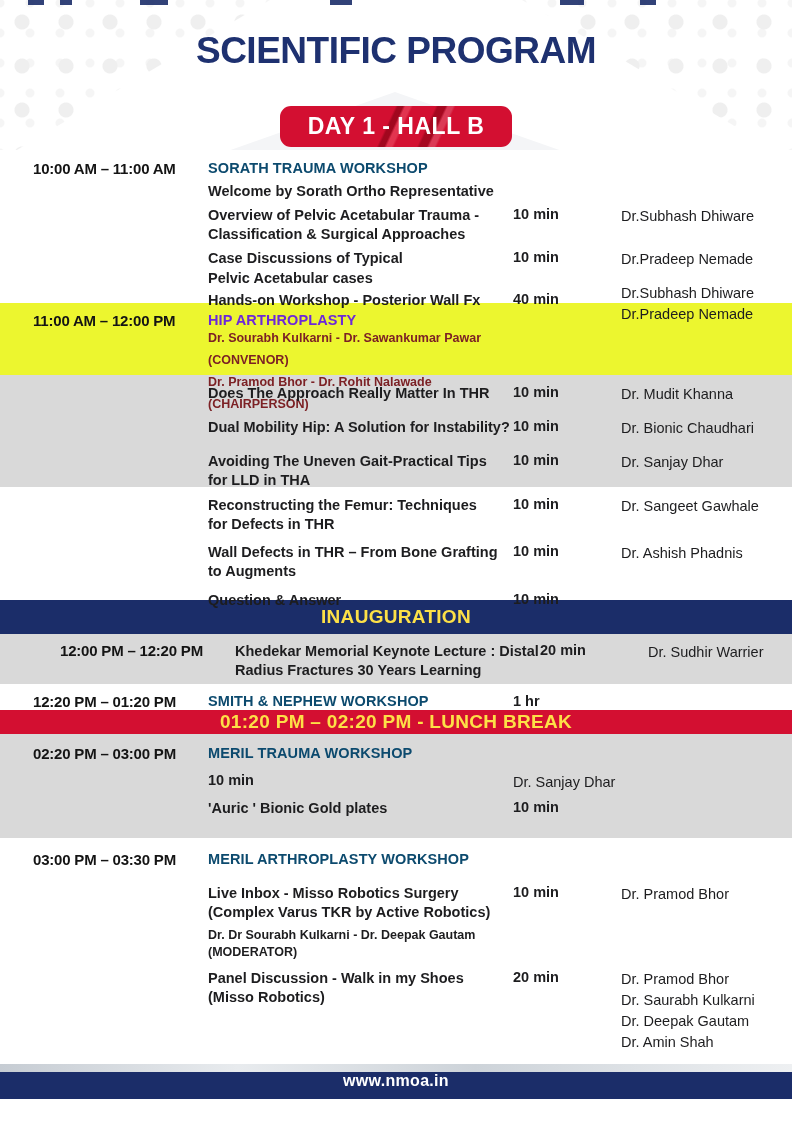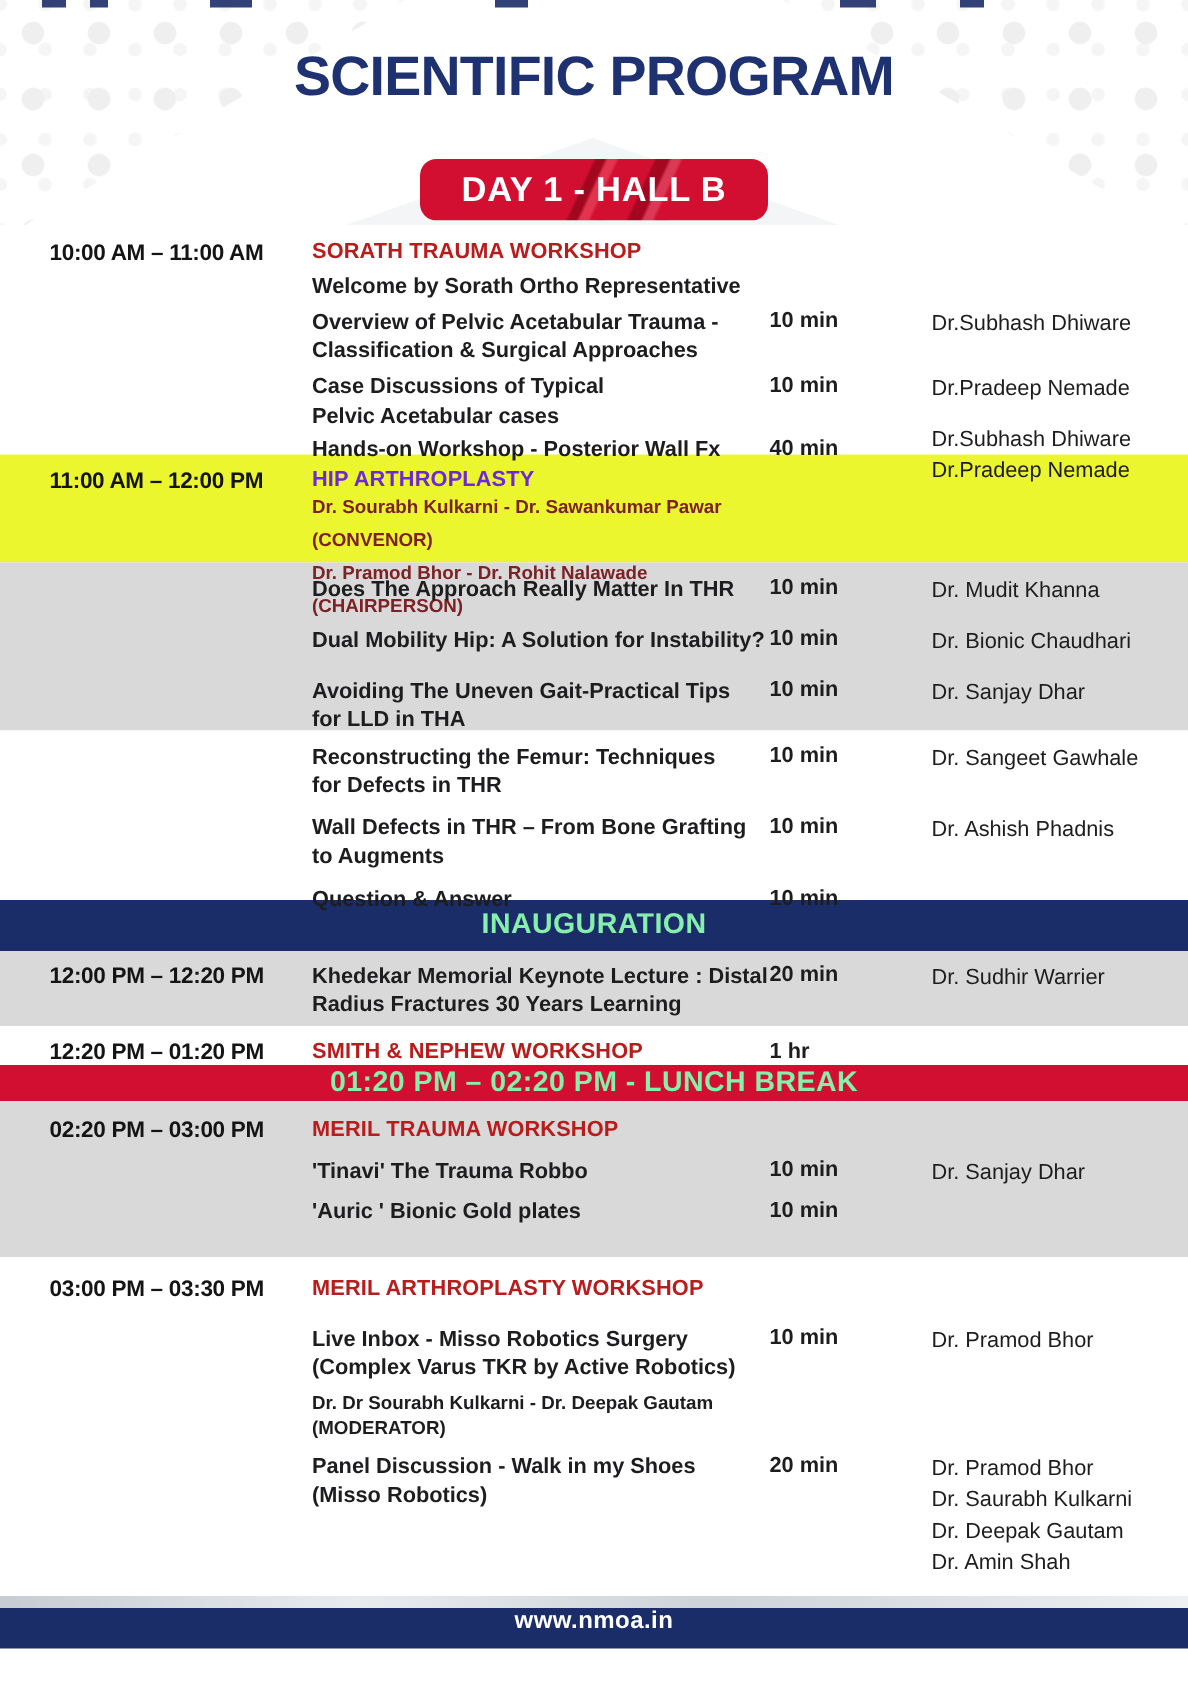--- a/index.html
+++ b/index.html
@@ -53,46 +53,46 @@
   }
 
   .schedule { position:relative; z-index:1; }
   .row {
     display:grid;
     grid-template-columns:175px 305px 108px 1fr;
     padding-left:33px; padding-right:10px;
     align-items:start;
   }
   .time   { font-weight:bold; font-size:15px; color:#141414; letter-spacing:-.2px; }
-  .heading{ font-weight:bold; font-size:14.5px; color:#b91c1c; letter-spacing:.1px; }
+  .heading{ font-weight:bold; font-size:14.5px; color:#0c4a6e; letter-spacing:.1px; }
   .item-title { font-weight:bold; font-size:14.5px; line-height:1.32; white-space:pre-line; }
   .duration   { font-weight:bold; font-size:14.5px; }
   .speaker    { font-size:14.5px; line-height:1.45; white-space:pre-line; }
   .note { font-weight:bold; font-size:12.5px; white-space:pre-line; line-height:1.6; }
 
   .sec-white  { background:#ffffff; }
   .sec-gray   { background:#d9d9d9; }
   .sec-yellow { background:#ecf62f; }
 
   .sec1 { height:153px; padding-top:10px; }
   .sec1 .row { margin-bottom:5px; }
   .sec2 { height:72px; padding-top:9px; }
   .sec2 .note { color:#7c2125; line-height:1.75; }
   .sec2 .heading { color:#6d28d9; }
   .sec3 { height:112px; padding-top:9px; }
   .sec3 .row { margin-bottom:13px; }
   .sec4 { height:113px; padding-top:9px; }
   .sec4 .row { margin-bottom:9px; }
   .banner {
     height:34px; display:flex; align-items:center; justify-content:center;
-    color:#86efac; font-weight:bold; font-size:19px; letter-spacing:.3px;
+    color:#fde047; font-weight:bold; font-size:19px; letter-spacing:.3px;
   }
   .banner-navy { background:#1b2d69; }
   .banner-red  { background:#d30f31; height:24px; }
-  .sec6 { height:50px; padding-top:8px; }
+  .sec6 { height:50px; padding-top:8px;padding-left:27px; }
   .sec7 { height:26px; padding-top:9px; }
   .sec9 { height:104px; padding-top:11px; }
   .sec9 .row { margin-bottom:6px; }
   .sec10 { height:226px; padding-top:13px; }
   .sec10 .row { margin-bottom:7px; }
 
   .footer-strip { height:8px; background:linear-gradient(90deg,#c6ccd3,#e8ebee 30%,#cdd3d9 60%,#eef0f2); }
   .footer {
     height:27px; background:#1b2d69;
     display:flex; align-items:flex-start; justify-content:center;
@@ -233,21 +233,20 @@
 
   <div class="section sec-gray sec9">
     <div class="row" style="margin-bottom:10px">
       <div class="time">02:20 PM – 03:00 PM</div>
       <div class="heading">MERIL TRAUMA WORKSHOP</div>
       <div></div>
         <div></div>
     </div>
     <div class="row">
       <div></div>
-      <div class="item-title">'Tinavi' The Trauma Robbo</div>
       <div class="duration">10 min</div>
       <div class="speaker">Dr. Sanjay Dhar</div>
     </div>
     <div class="row">
       <div></div>
       <div class="item-title">'Auric ' Bionic Gold plates</div>
       <div class="duration">10 min</div>
       <div class="speaker"></div>
     </div>
   </div>

